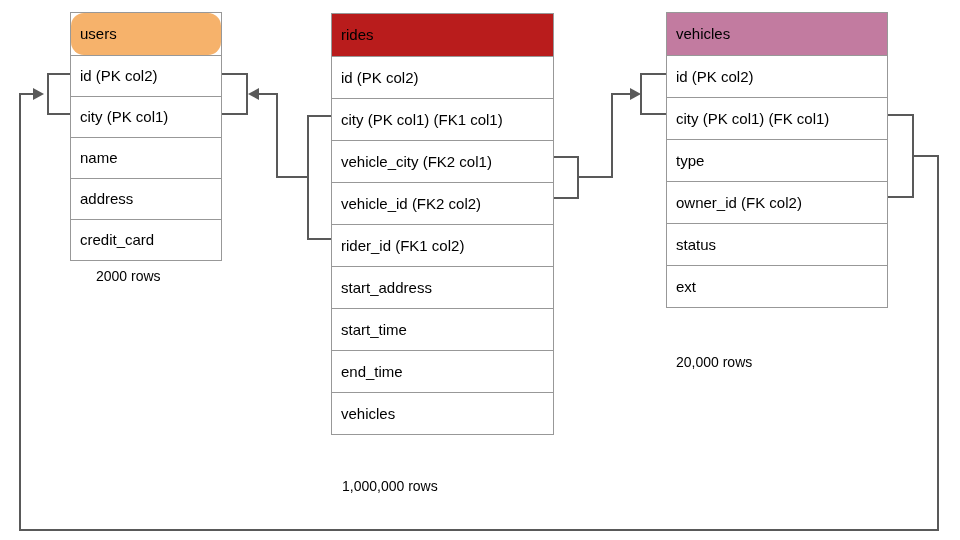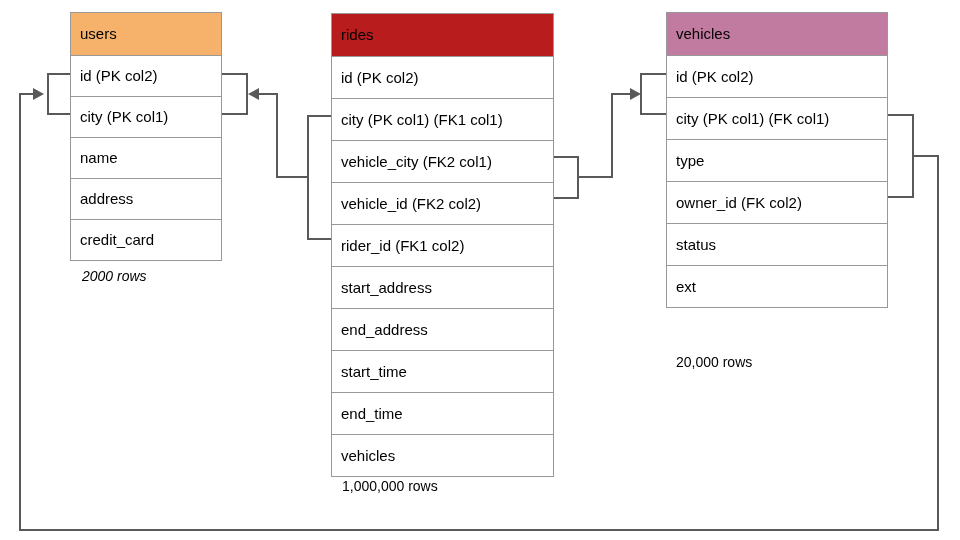--- a/index.html
+++ b/index.html
@@ -39,43 +39,42 @@
 
     <g>
       <path class="connector" d="M887,115 L913,115 L913,197 L887,197"></path>
       <path class="connector" d="M913,156 L938,156 L938,530 L20,530 L20,94 L40,94"></path>
       <polygon class="arrow" points="44,94 33,88 33,100"></polygon>
       <path class="connector" d="M70,74 L48,74 L48,114 L70,114"></path>
     </g>
   </svg>
 
   <div class="table" id="t-users" style="left:70px;top:12px;width:152px;">
-    <div class="thead" style="background-color: rgb(246, 178, 107);">users</div>
+    <div class="thead" style="background-color: rgb(246, 178, 107); border-radius: 13px;">users</div>
     <div>
 
     <div class="trow">id (PK col2)</div>
         <div class="trow">city (PK col1)</div>
         <div class="trow">name</div>
         <div class="trow">address</div>
         <div class="trow">credit_card</div>
       </div>
   </div>
-  <div class="caption" style="left:72px;top:268px;font-style:italic;">2000 rows</div>
+  <div class="caption" style="left:86px;top:268px;">2000 rows</div>
 
   <div class="table" id="t-rides" style="left:331px;top:13px;width:223px;">
     <div class="thead" style="background-color: #b91c1c;">rides</div>
     <div>
 
     <div class="trow">id (PK col2)</div>
         <div class="trow">city (PK col1) (FK1 col1)</div>
         <div class="trow">vehicle_city (FK2 col1)</div>
         <div class="trow">vehicle_id (FK2 col2)</div>
         <div class="trow">rider_id (FK1 col2)</div>
         <div class="trow">start_address</div>
-        <div class="trow">end_address</div>
         <div class="trow">start_time</div>
         <div class="trow">end_time</div>
         <div class="trow">vehicles</div>
       </div>
   </div>
   <div class="caption" style="left:332px;top:478px;">1,000,000 rows</div>
 
   <div class="table" id="t-vehicles" style="left:666px;top:12px;width:222px;">
     <div class="thead" style="background-color: rgb(194, 123, 160);">vehicles</div>
     <div>

